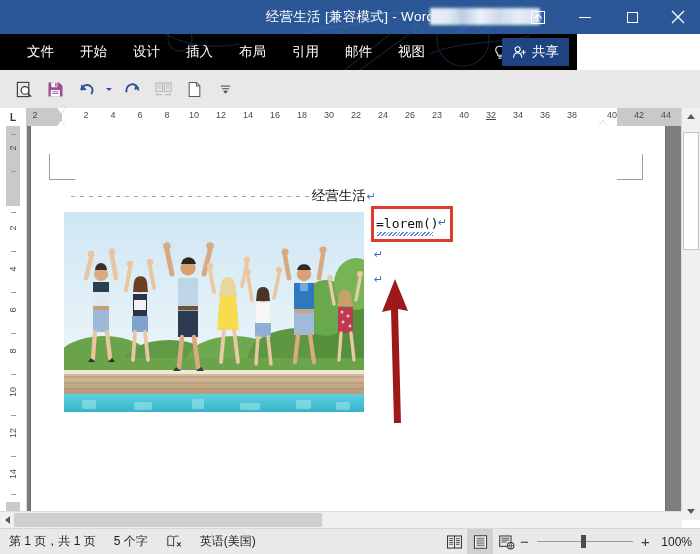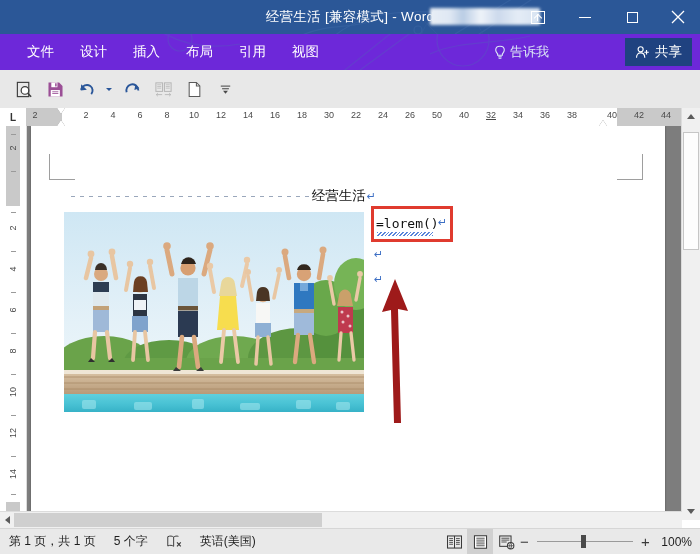--- a/index.html
+++ b/index.html
@@ -36,22 +36,22 @@
   .wbtn.max{left:609px;}
   .wbtn.close{left:656px;width:44px;}
   .ico-sq{width:11px;height:11px;border:1.4px solid #fff;box-sizing:border-box;}
   .ico-min{width:12px;height:0;border-top:1.4px solid #fff;}
   .ico-ribbon{width:14px;height:13px;border:1.4px solid #fff;box-sizing:border-box;position:relative;}
   .ico-ribbon:before{content:"";position:absolute;left:5px;top:2px;width:0;height:7px;border-left:1.4px solid #fff;}
   .ico-ribbon:after{content:"";position:absolute;left:2.6px;top:3.6px;width:5px;height:5px;border-left:1.3px solid #fff;border-top:1.3px solid #fff;transform:rotate(45deg);}
 
   
   .ribbon{
-    position:absolute;left:0;top:34px;width:700px;height:36px;
-    background:#6d28d9;overflow:hidden;
+    position:absolute;left:0;top:34px;width:577px;height:36px;
+    background:#000000;overflow:hidden;
   }
   .rb-deco{position:absolute;inset:0;opacity:.28;}
   .tabs{position:absolute;left:14px;top:0;height:36px;display:flex;align-items:center;gap:0px;}
   .tab{
     height:36px;line-height:36px;padding:0 13px;color:#ffffff;font-size:13.5px;
     white-space:nowrap;
   }
   .tellme{
     position:absolute;left:494px;top:0;height:36px;display:flex;align-items:center;
     color:#dbe6f5;font-size:13px;gap:4px;
@@ -257,24 +257,26 @@
         <circle cx="180" cy="5" r="12"></circle>
         <path d="M340 40 L400 -8"></path>
         <path d="M352 42 L420 -8"></path>
         <path d="M430 20 C460 6 500 10 530 2"></path>
         <circle cx="463" cy="6" r="26"></circle>
       </g>
     </svg>
 
     <div class="tabs">
       <div class="tab">文件</div>
+      <div class="tab">开始</div>
       <div class="tab">设计</div>
       <div class="tab">插入</div>
       <div class="tab">布局</div>
       <div class="tab">引用</div>
+      <div class="tab">邮件</div>
       <div class="tab">视图</div>
     </div>
 
     <div class="tellme">
       <span class="bulb">
         <svg width="12" height="15" viewBox="0 0 12 15">
           <path d="M6 1.2 C3.4 1.2 1.7 3 1.7 5.1 C1.7 6.7 2.9 7.9 3.6 8.9 L3.6 10.3 L8.4 10.3 L8.4 8.9 C9.1 7.9 10.3 6.7 10.3 5.1 C10.3 3 8.6 1.2 6 1.2 Z" fill="none" stroke="#dbe6f5" stroke-width="1.1"></path>
           <path d="M4.2 11.8 L7.8 11.8 M4.6 13.3 L7.4 13.3" stroke="#dbe6f5" stroke-width="1.1"></path>
         </svg>
       </span>
@@ -372,21 +374,21 @@
       <div class="hnum" style="left:141px;">8</div>
       <div class="hnum" style="left:168px;">10</div>
       <div class="hnum" style="left:195px;">12</div>
       <div class="hnum" style="left:222px;">14</div>
       <div class="hnum" style="left:249px;">16</div>
       <div class="hnum" style="left:276px;">18</div>
       <div class="hnum" style="left:303px;">30</div>
       <div class="hnum" style="left:330px;">22</div>
       <div class="hnum" style="left:357px;">24</div>
       <div class="hnum" style="left:384px;">26</div>
-      <div class="hnum" style="left:411px;">50</div>
+      <div class="hnum" style="left:411px;">23</div>
       <div class="hnum" style="left:438px;">40</div>
       <div class="hnum" style="left:465px;text-decoration:underline;">32</div>
       <div class="hnum" style="left:492px;">34</div>
       <div class="hnum" style="left:519px;">36</div>
       <div class="hnum" style="left:546px;">38</div>
       <div class="hnum" style="left:586px;">40</div>
       <div class="hnum" style="left:613px;">42</div>
       <div class="hnum" style="left:640px;">44</div>
 
       <div class="indent-tri ind-dn" style="left:31px;top:0px;"></div>

